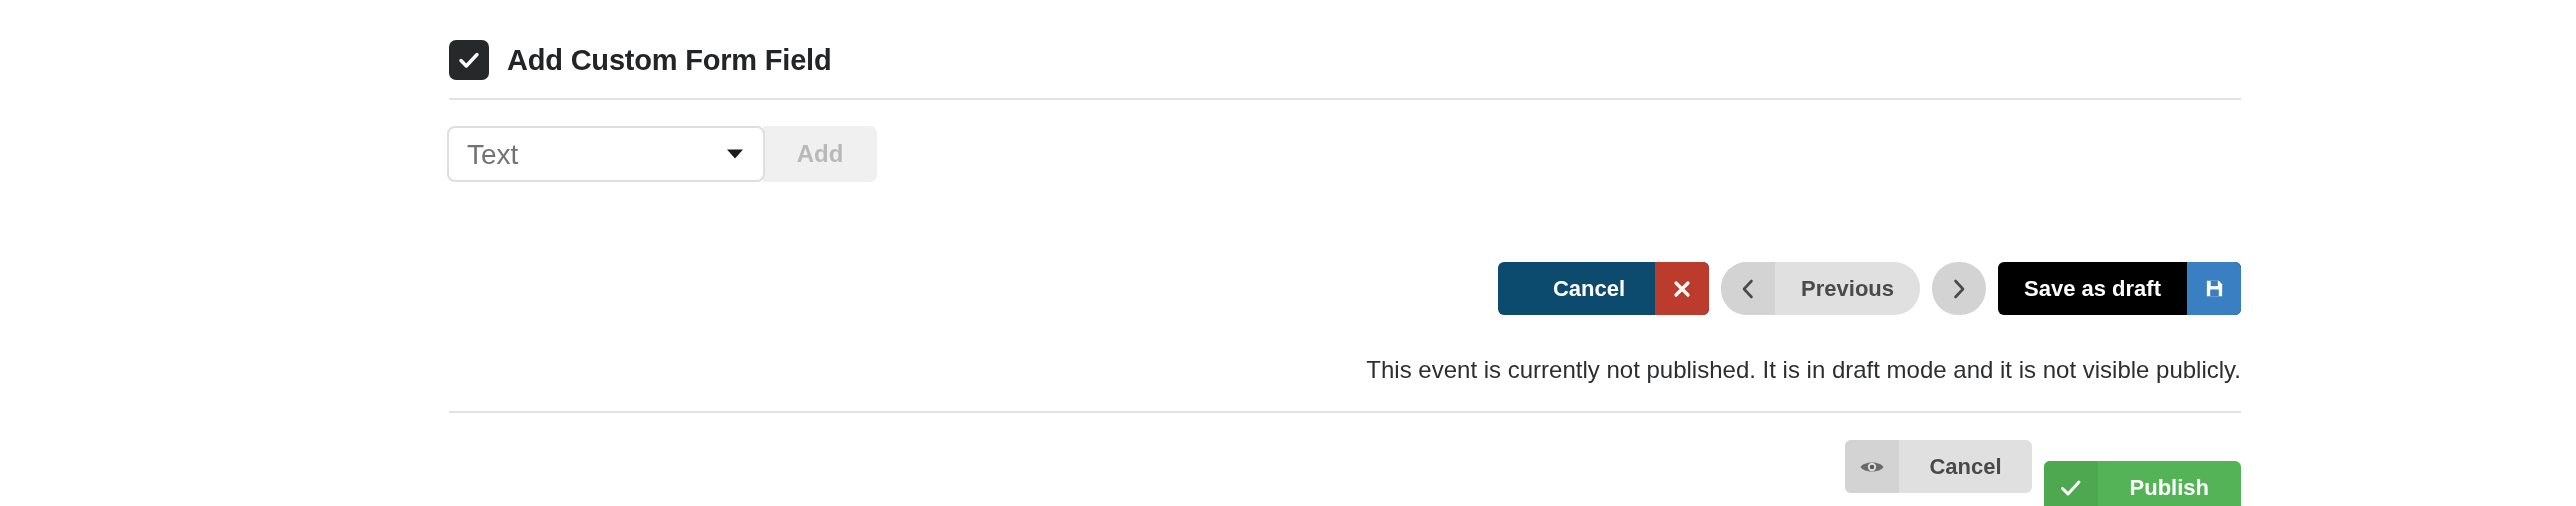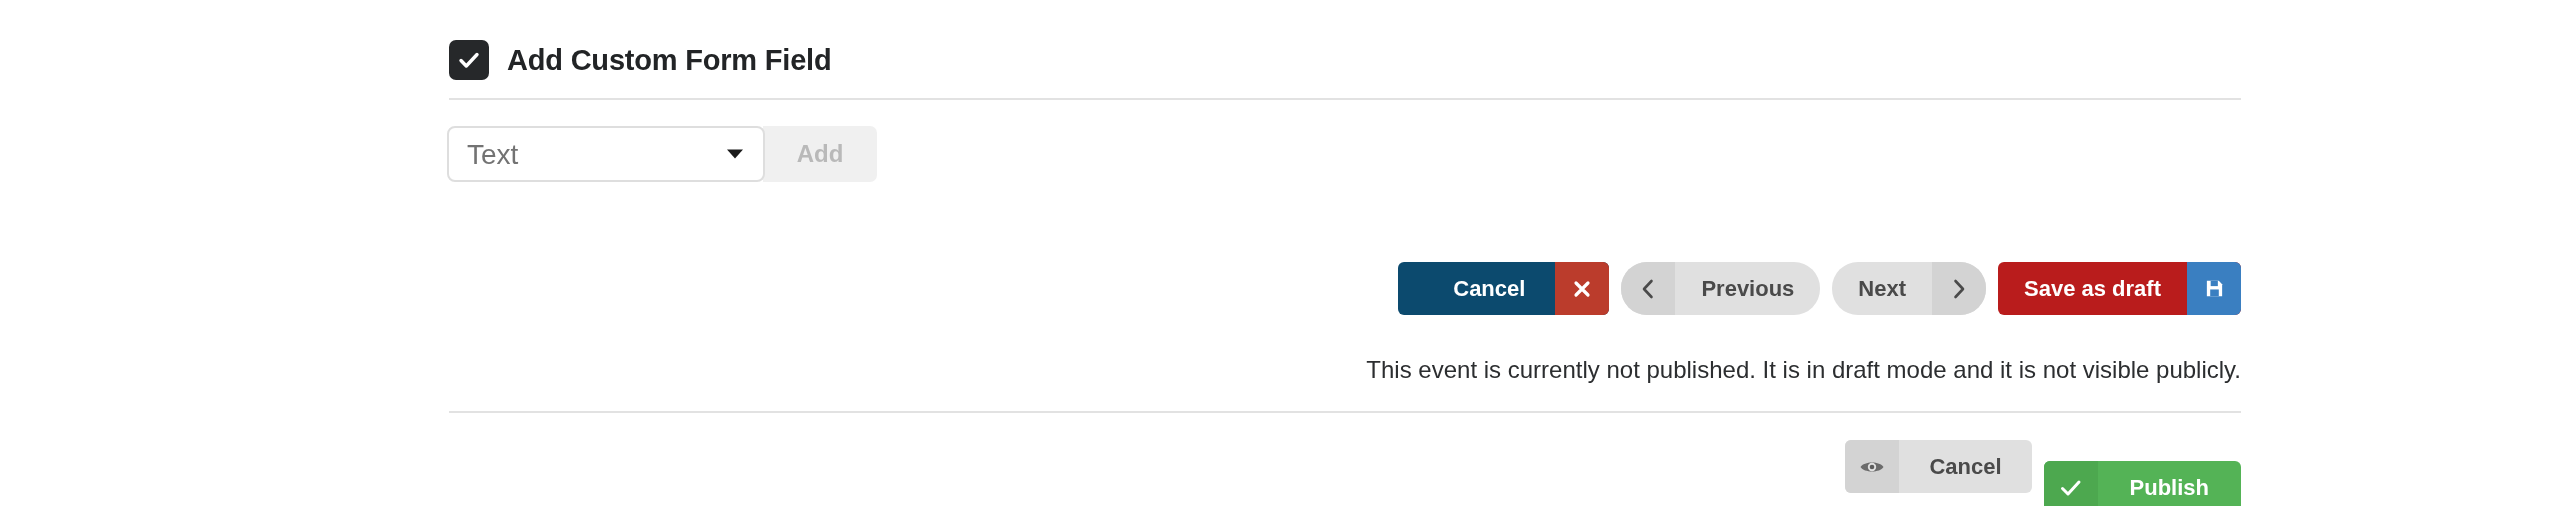--- a/index.html
+++ b/index.html
@@ -177,21 +177,21 @@
   .btn-cancel { background: #0c4a6e; padding-left: 25px; }
   .btn-cancel .lbl { color: #ffffff; padding: 0 30px; }
   .btn-cancel .ico { background: #bb3c2c; }
 
   
   .btn-gray { background: #e0e0e0; border-radius: 26px; }
   .btn-gray .lbl { color: #4a4a4a; padding: 0 26px; }
   .btn-gray .ico { background: #d3d3d3; }
 
   
-  .btn-blue { background: #b91c1c; }
+  .btn-blue { background: #000000; }
   .btn-blue .lbl { color: #ffffff; padding: 0 26px; }
   .btn-blue .ico { background: #3a7fc1; }
 
   
   .status-text {
     position: absolute;
     right: 0;
     top: 356px;
     font-size: 24px;
     color: #2c2e30;
@@ -262,21 +262,20 @@
       <div class="splitbtn btn-gray">
         <span class="ico">
           <svg width="18" height="22" viewBox="0 0 18 22" aria-hidden="true">
             <path d="M12.5 3 L5 11 L12.5 19" fill="none" stroke="#4a4a4a" stroke-width="2.6" stroke-linecap="round" stroke-linejoin="round"></path>
           </svg>
         </span>
         <span class="lbl">Previous</span>
       </div>
 
       <div class="splitbtn btn-gray">
-        <span class="lbl">Next</span>
         <span class="ico">
           <svg width="18" height="22" viewBox="0 0 18 22" aria-hidden="true">
             <path d="M5.5 3 L13 11 L5.5 19" fill="none" stroke="#4a4a4a" stroke-width="2.6" stroke-linecap="round" stroke-linejoin="round"></path>
           </svg>
         </span>
       </div>
 
       <div class="splitbtn btn-blue">
         <span class="lbl">Save as draft</span>
         <span class="ico">

